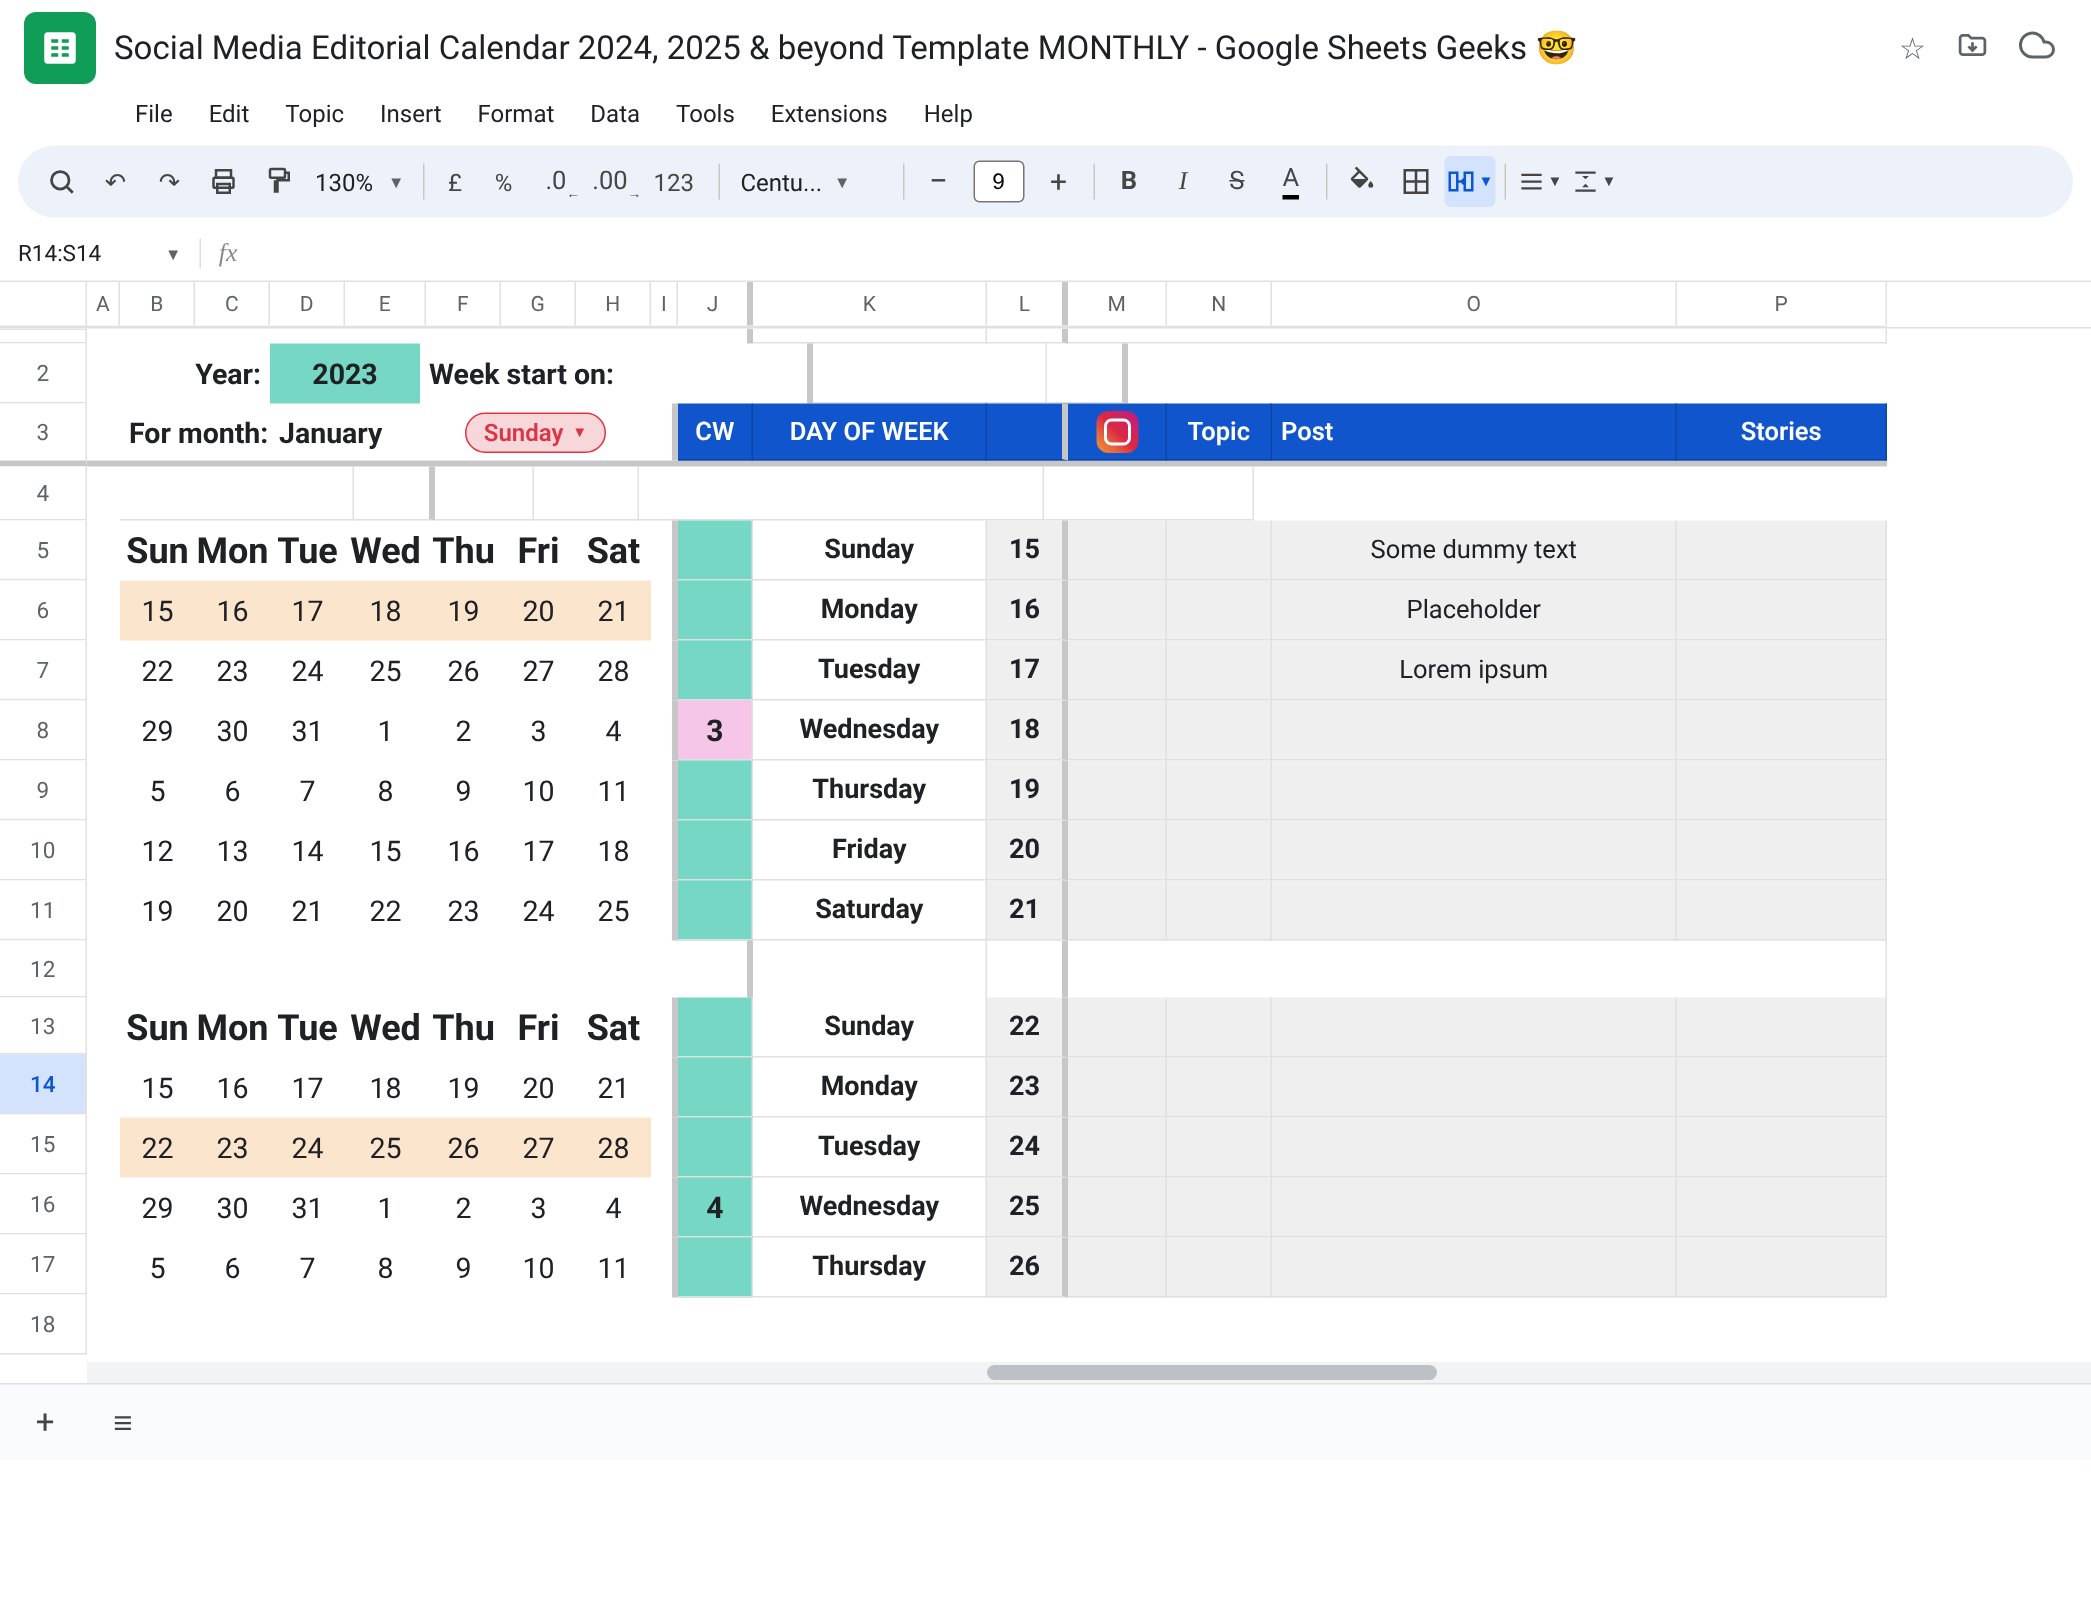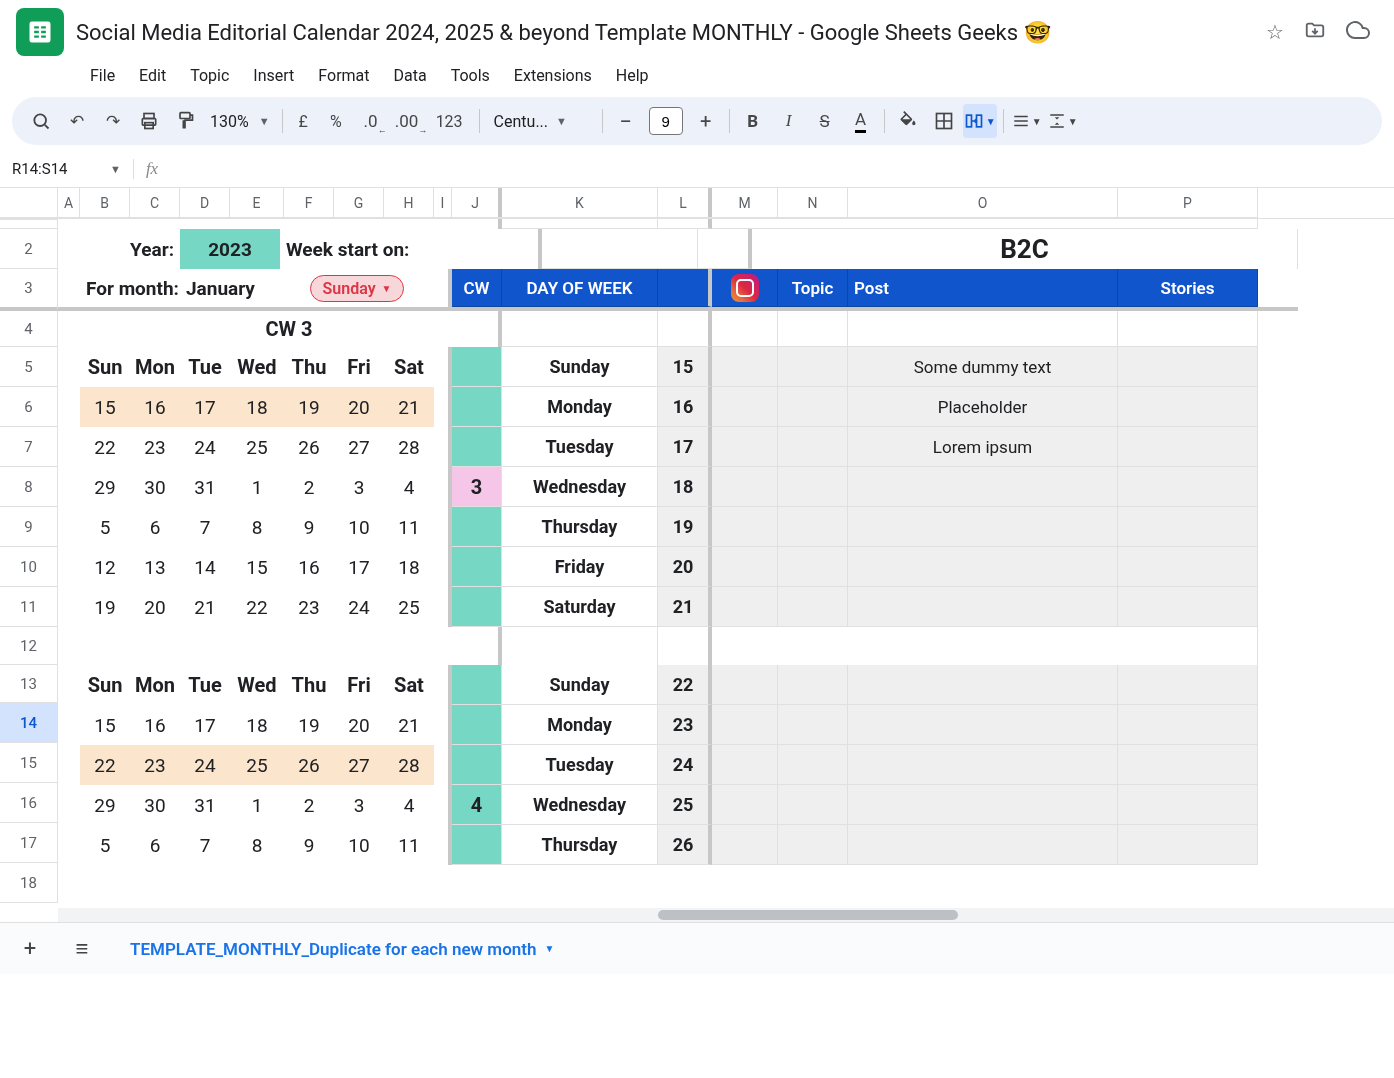--- a/index.html
+++ b/index.html
@@ -47,21 +47,21 @@
 .freeze-v{border-right:4px solid #c7c7c7!important}
 .freeze-h{border-bottom:4px solid #c7c7c7!important}
 .year-label{font-weight:700;font-size:19px}
 .year-val{background:#76d7c4;font-weight:700;font-size:19px;justify-content:center}
 .wk-start{font-weight:700;font-size:19px}
 .month-label{font-weight:700;font-size:19px}
 .month-val{font-weight:700;font-size:19px}
 .sunday-chip{background:#f8d7da;border:1px solid #dc3545;border-radius:18px;color:#dc3545;font-weight:600;padding:3px 12px;display:flex;align-items:center;gap:6px;font-size:16px}
 .sunday-chip::after{content:"▼";font-size:10px}
 .cw-title{font-weight:700;font-size:20px;justify-content:center}
-.day-hdr{font-weight:700;font-size:20px;justify-content:center}
+.day-hdr{font-weight:700;font-size:24px;justify-content:center}
 .cal-num{font-size:19px;justify-content:center}
 .dow{font-weight:700;font-size:18px;justify-content:center}
 .daynum{font-weight:700;font-size:18px;justify-content:center}
 .cw-num{font-weight:700;font-size:20px;justify-content:center}
 .post-txt{font-size:17px;justify-content:center}
 .ig-icon{width:28px;height:28px;border-radius:8px;background:linear-gradient(45deg,#f09433,#e6683c,#dc2743,#cc2366,#bc1888);display:flex;align-items:center;justify-content:center}
 .ig-icon::after{content:"";width:14px;height:14px;border:2.5px solid #fff;border-radius:5px}
 .sheet-tabs{display:flex;align-items:center;padding:6px 12px;gap:16px;border-top:1px solid #e0e0e0;height:52px;background:#f9fbfd}
 .tab-btn{width:36px;height:36px;display:flex;align-items:center;justify-content:center;color:#444;font-size:22px;cursor:pointer;border-radius:4px}
 .sheet-tab{color:#1a73e8;font-weight:600;font-size:17px;padding:8px 14px;display:flex;align-items:center;gap:8px;cursor:pointer}
@@ -261,21 +261,20 @@
       <div class="cell" style="width:546px"></div>
     </div>
 
     <div class="row" style="height:40px">
       <div class="cell nb" style="width:22px"></div>
       <div class="cell nb year-label" style="width:100px;justify-content:flex-end">Year:</div>
       <div class="cell nb year-val" style="width:100px">2023</div>
       <div class="cell nb wk-start freeze-v" style="width:262px">Week start on:</div>
       <div class="cell" style="width:156px"></div>
         <div class="cell" style="width:54px;border-right:4px solid #c7c7c7"></div>
-      <div class="cell b2c" style="width:546px;border-bottom:none">B2C</div>
     </div>
 
     <div class="row freeze-h" style="height:42px">
       <div class="cell nb" style="width:22px"></div>
       <div class="cell nb month-label" style="width:100px">For month:</div>
       <div class="cell nb month-val" style="width:100px">January</div>
       <div class="cell nb" style="width:154px;justify-content:center">
           <span class="sunday-chip">Sunday</span>
         </div>
       <div class="cell nb freeze-v" style="width:18px"></div>
@@ -285,21 +284,20 @@
       <div class="cell hdr-blue" style="width:66px;justify-content:center">
           <span class="ig-icon"></span>
         </div>
       <div class="cell hdr-blue" style="width:70px">Topic</div>
       <div class="cell hdr-blue" style="width:270px;justify-content:flex-start">Post</div>
       <div class="cell hdr-blue" style="width:140px">Stories</div>
     </div>
 
     <div class="row" style="height:36px">
       <div class="cell nb" style="width:22px"></div>
-      <div class="cell nb cw-title freeze-v" style="width:422px">CW  3</div>
       <div class="cell" style="width:156px"></div>
         <div class="cell" style="width:54px;border-right:4px solid #c7c7c7"></div>
       <div class="cell" style="width:66px"></div>
         <div class="cell" style="width:70px"></div>
         <div class="cell" style="width:270px"></div>
         <div class="cell" style="width:140px"></div>
     </div>
 
     <div class="row" style="height:40px">
       <div class="cell nb" style="width:22px"></div>
@@ -534,14 +532,13 @@
   </div>
 </div>
 
 <div class="scroll-h">
     <div class="scroll-thumb"></div>
   </div>
 
 <div class="sheet-tabs">
   <div class="tab-btn">+</div>
   <div class="tab-btn">≡</div>
-  <div class="sheet-tab">TEMPLATE_MONTHLY_Duplicate for each new month</div>
 </div>
 
 </body></html>

